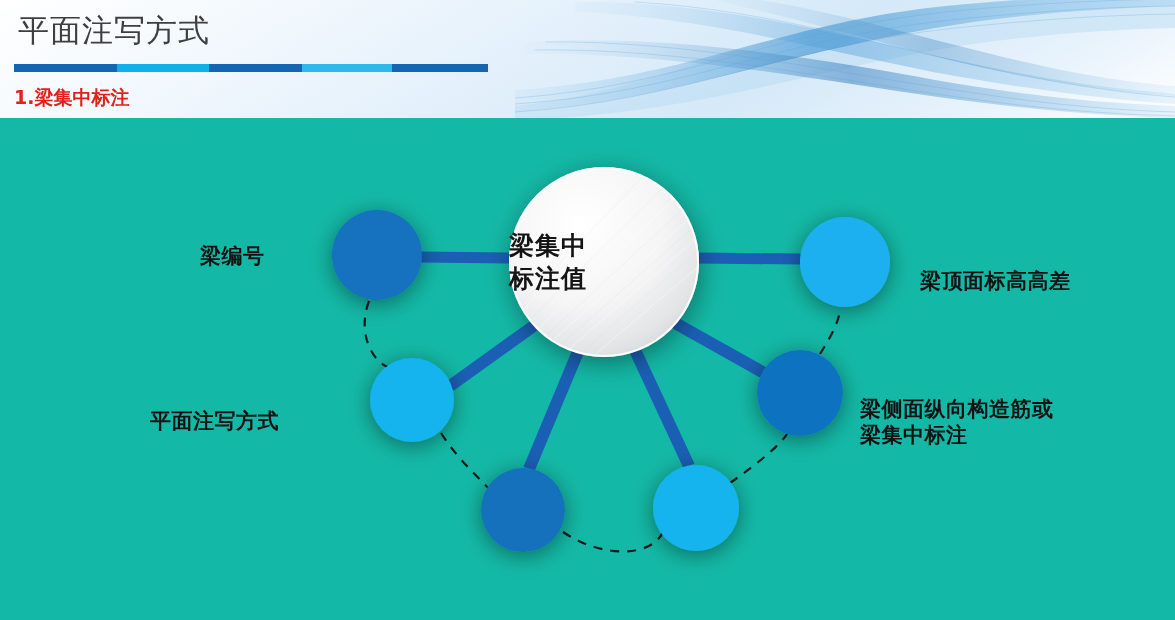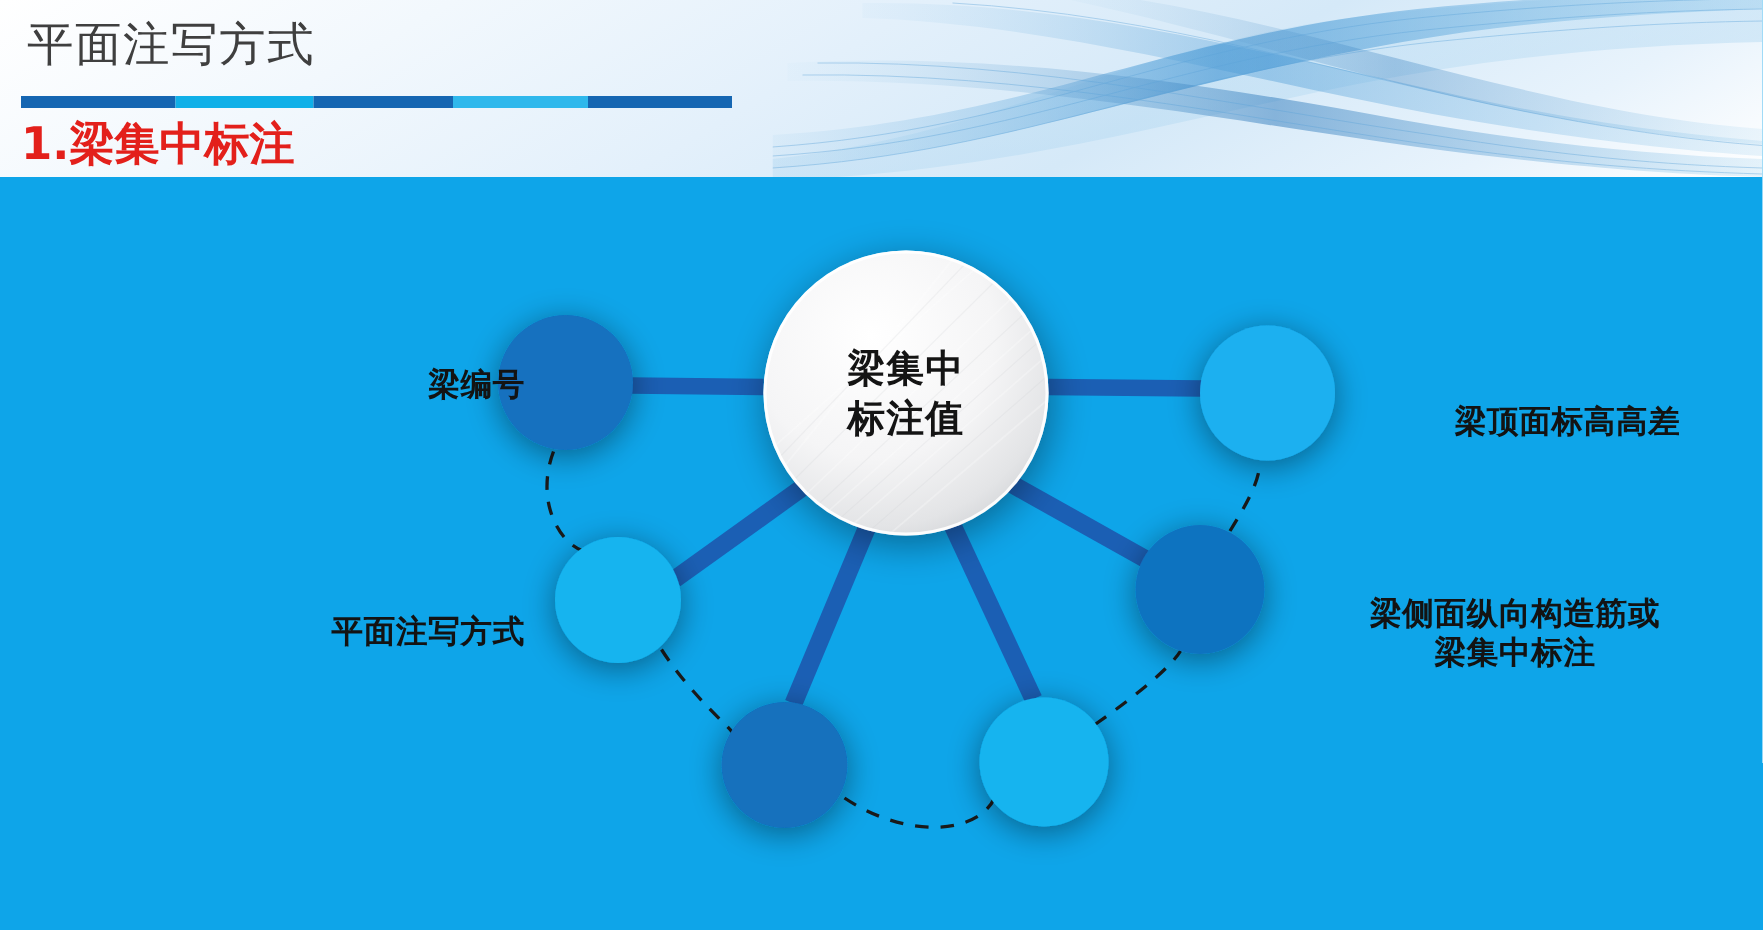--- a/index.html
+++ b/index.html
@@ -9,21 +9,21 @@
     background: #ffffff;
   }
   body {
     font-family: "DejaVu Sans", "Liberation Sans", sans-serif;
   }
   #slide {
     position: relative;
     width: 1175px;
     height: 620px;
     overflow: hidden;
-    background: #0ea5e9;
+    background: #14b8a6;
   }
 
   
   .header-band {
     position: absolute;
     left: 0; top: 0;
     width: 1175px;
     height: 118px;
     background: linear-gradient(150deg,
         #ffffff 0%,
@@ -59,21 +59,21 @@
     width: 474px;
     height: 8px;
     display: flex;
   }
   .divider i { display: block; height: 100%; }
 
   .sub-title {
     position: absolute;
     left: 14px;
     top: 78px;
-    font-size: 30px;
+    font-size: 19px;
     line-height: 38px;
     font-weight: 600;
     color: #e3201b;
     white-space: nowrap;
   }
 
   
   .diagram {
     position: absolute;
     left: 0;
@@ -88,27 +88,26 @@
 
   .node-label {
     position: absolute;
     font-size: 21px;
     font-weight: bold;
     color: #131313;
     line-height: 26px;
     white-space: pre-line;
     letter-spacing: 0.5px;
   }
-  .label-right  { text-align: center; }
-  .label-left   { text-align: right; }
+  .label-right  { text-align: left; }
+  .label-left   { text-align: left; }
 
   .center-text {
     position: absolute;
     width: 190px;
-    text-align: center;
     font-size: 25px;
     font-weight: bold;
     color: #141414;
     line-height: 33px;
     letter-spacing: 1px;
     white-space: pre-line;
   }
 </style>
 </head>
 <body>

